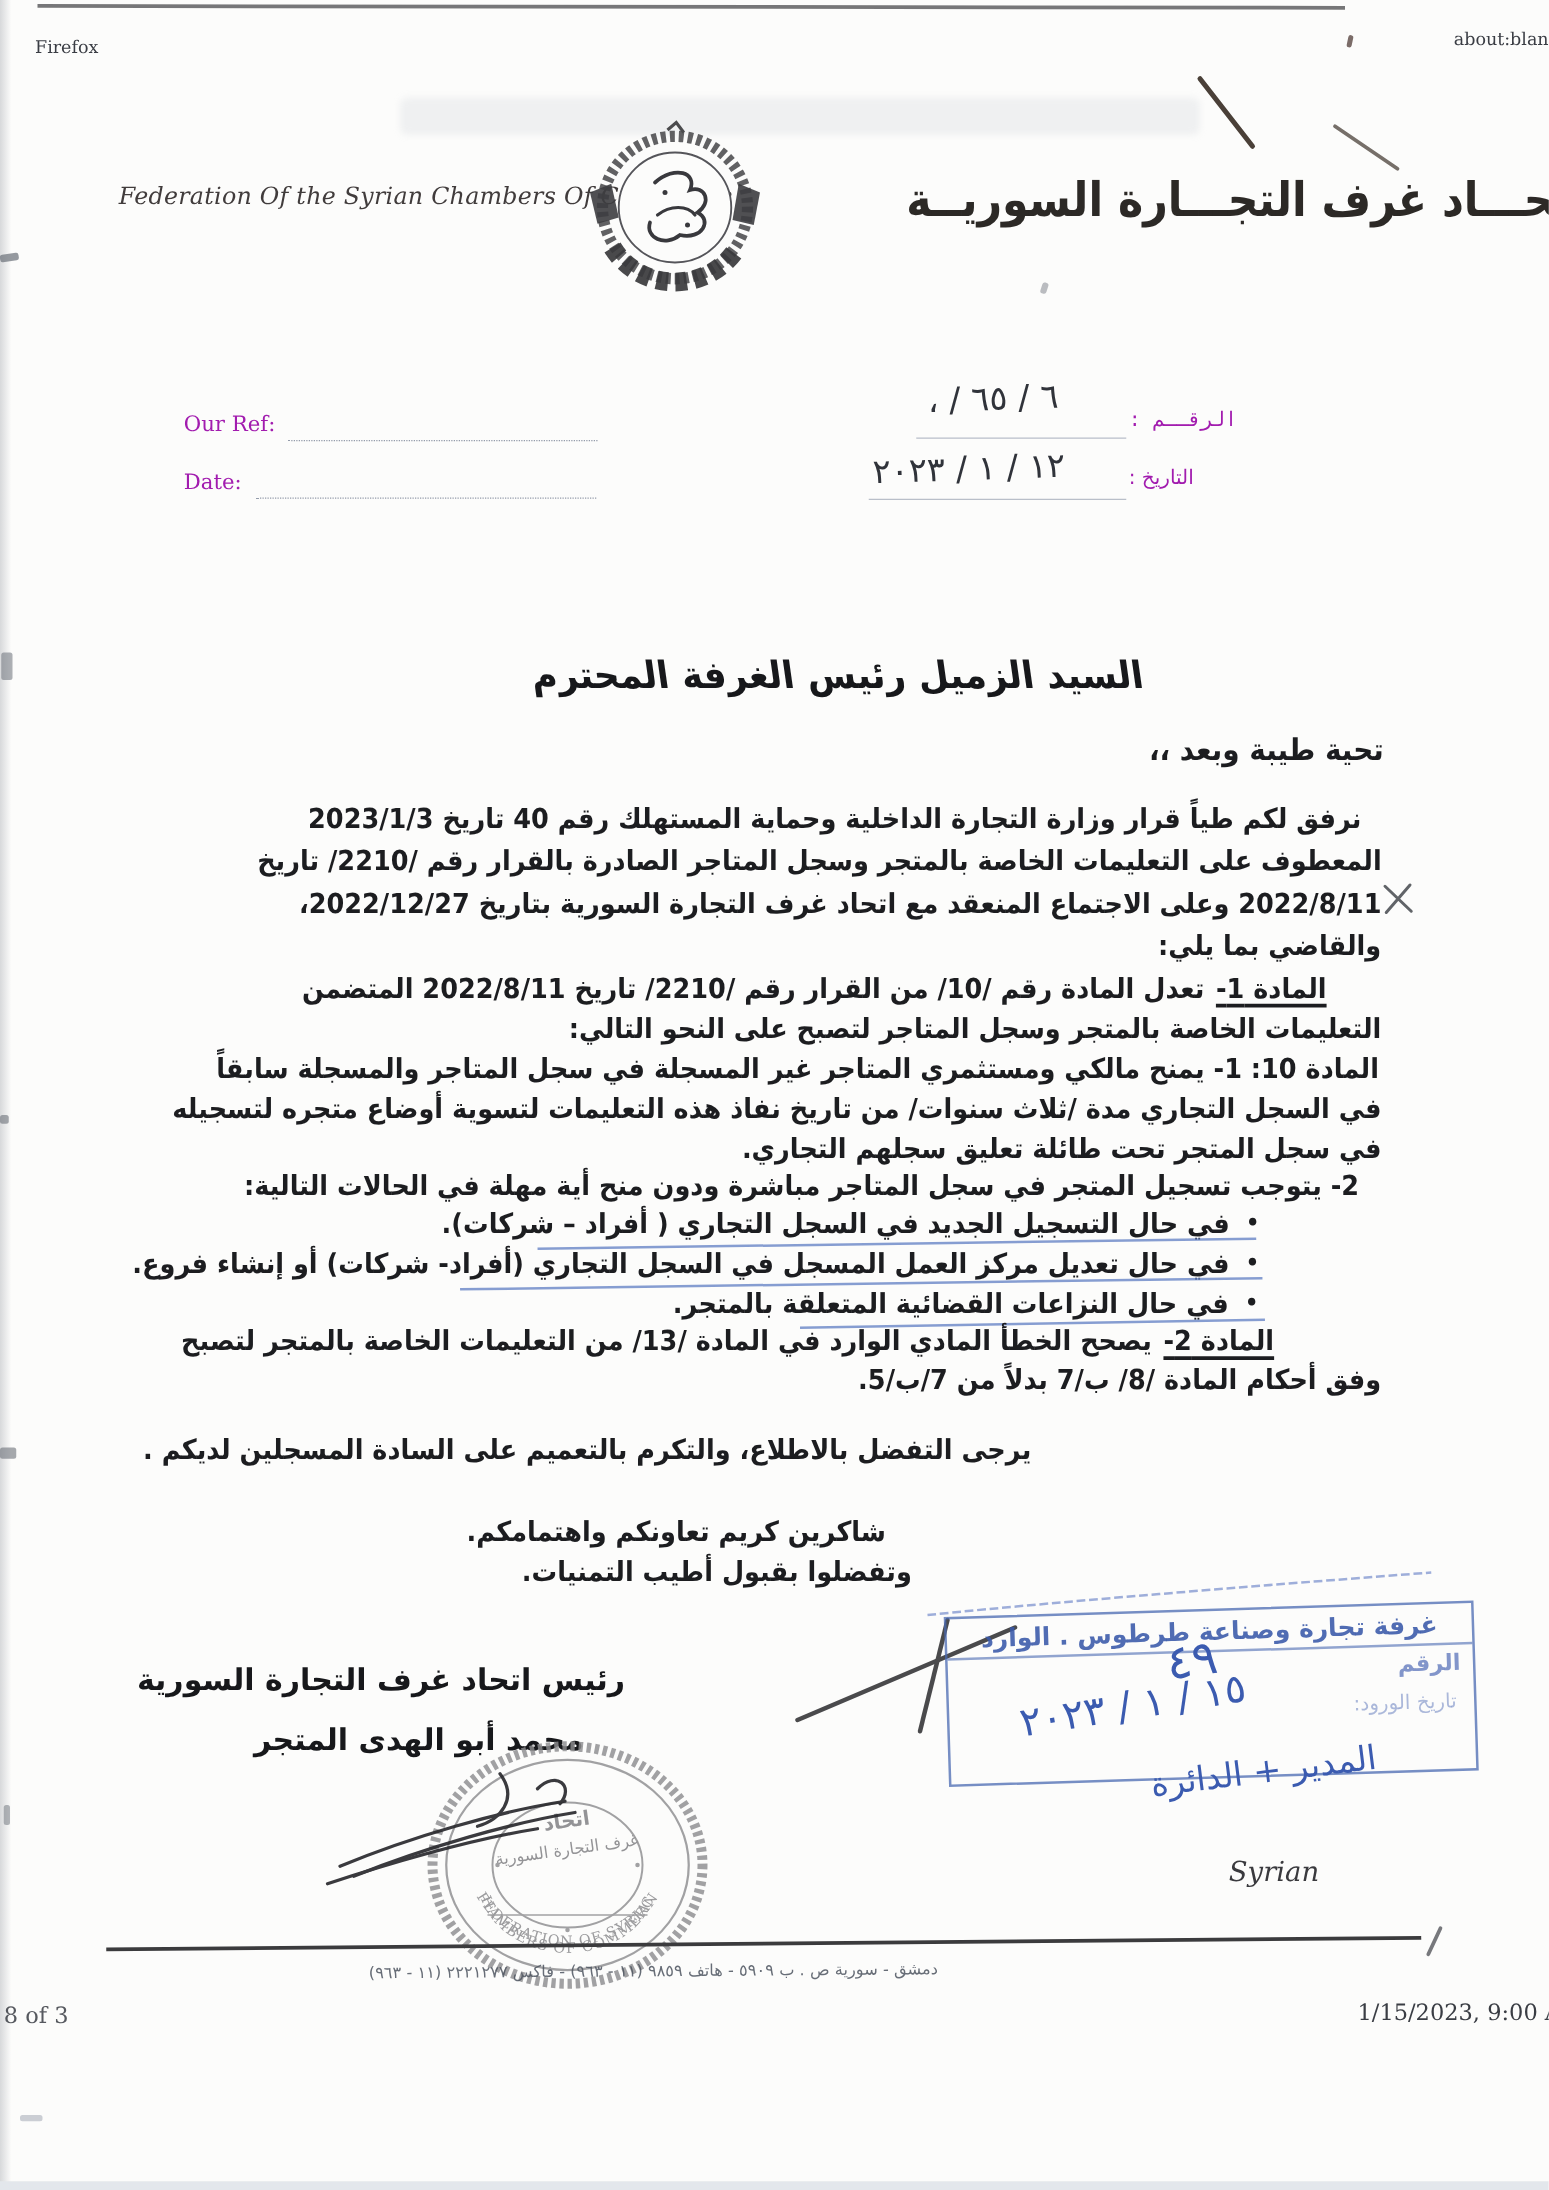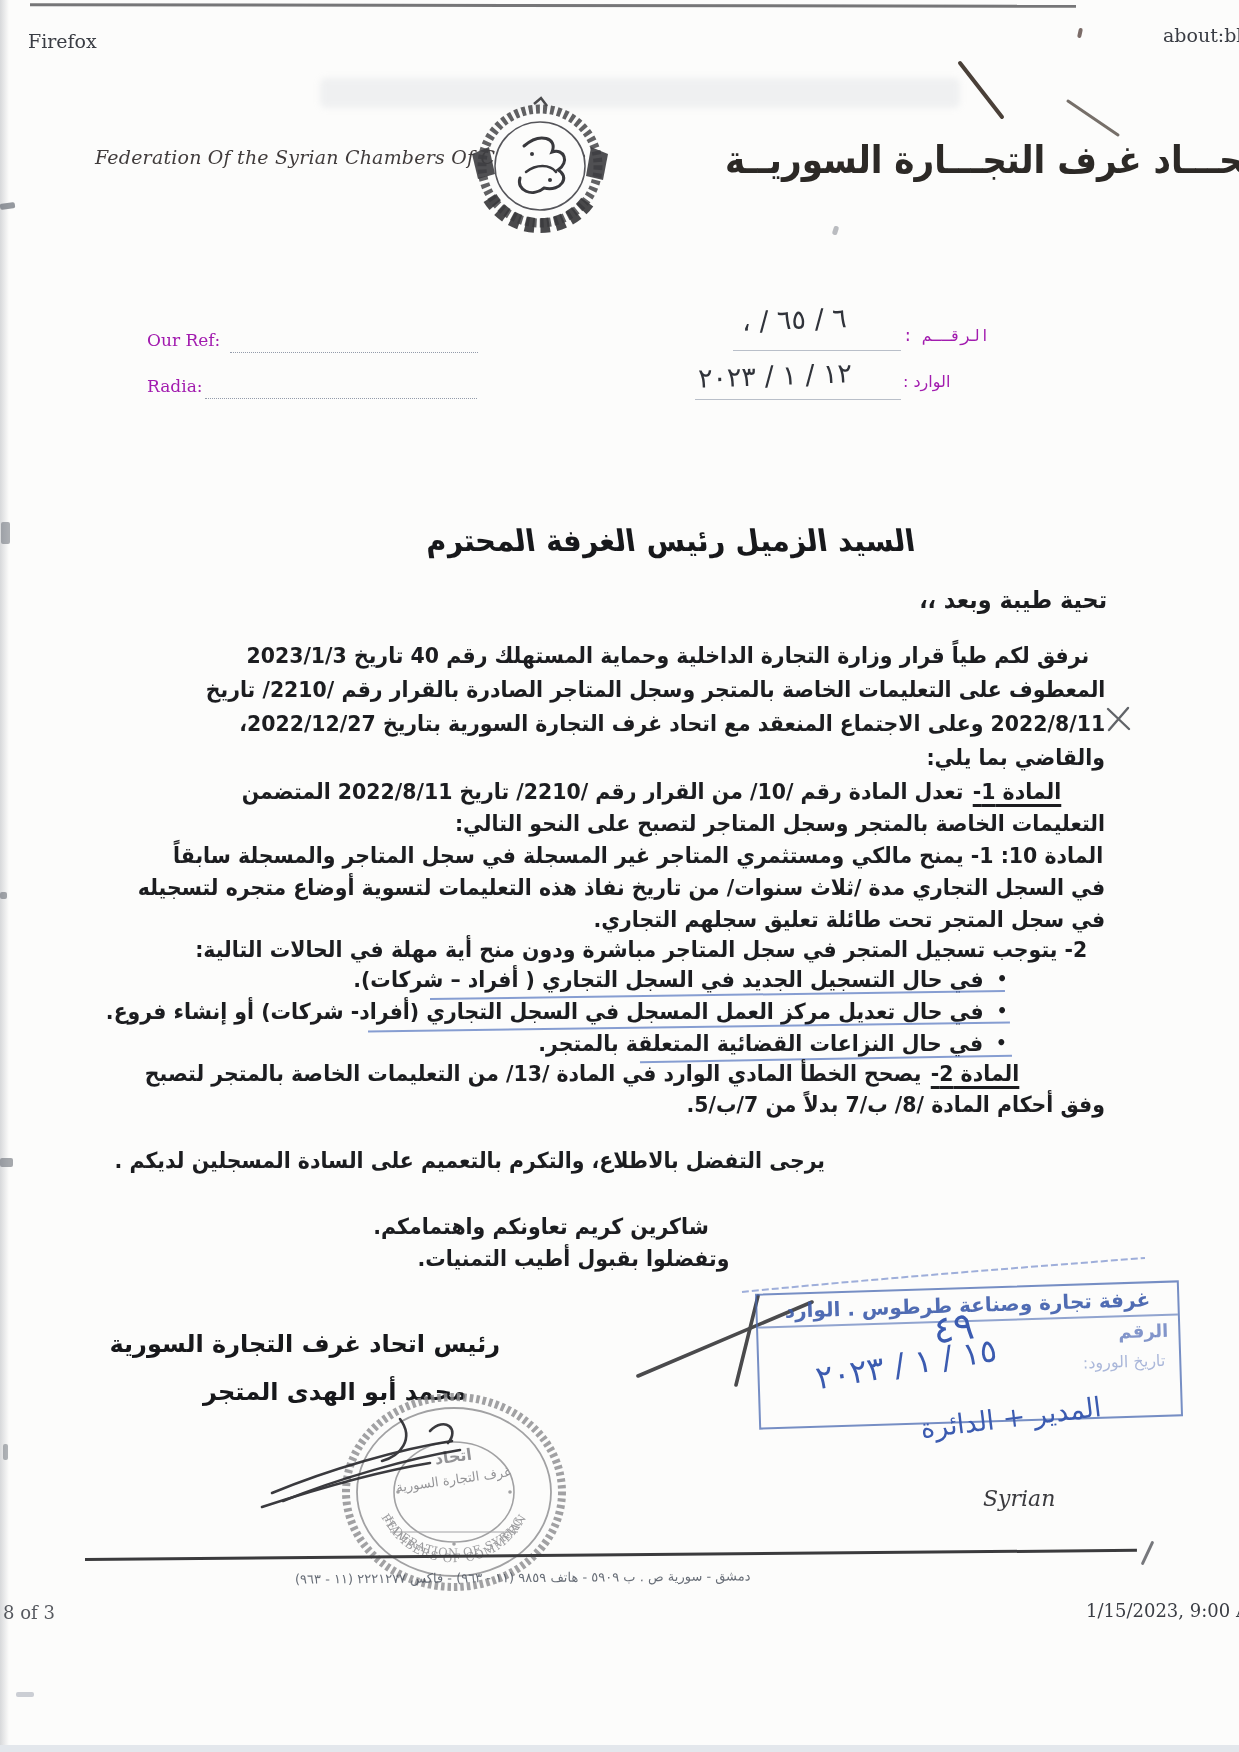--- a/index.html
+++ b/index.html
@@ -1,19 +1,19 @@
 <!DOCTYPE html>
 <html><head>
 <meta charset="utf-8">
 <style>
   html,body{margin:0;padding:0;width:1239px;height:1752px;overflow:hidden;}
   body{background:#fcfcfb;position:relative;font-family:"DejaVu Sans",sans-serif;}
   .abs{position:absolute;}
   .en-serif{font-family:"DejaVu Serif",serif;color:#34373f;}
-  .chrome{font-size:19px;color:#3a3d44;white-space:nowrap;}
+  .chrome{font-size:14px;color:#3a3d44;white-space:nowrap;}
   .line{position:absolute;white-space:nowrap;direction:rtl;font-weight:700;
         font-size:22px;color:#1c1d20;letter-spacing:-0.3px;
         transform:scaleX(.93);transform-origin:100% 50%;
         font-family:"DejaVu Sans",sans-serif;}
   .lead{ text-decoration:underline;text-decoration-thickness:2.5px;text-underline-offset:5px;margin-left:10px;}
   .dot{margin-left:14px;font-size:18px;position:relative;top:-2px;}
   .title-ar{position:absolute;left:412px;top:523px;font-size:30px;font-weight:700;color:#17181b;
         direction:rtl;white-space:nowrap;transform:skewX(8deg) scaleX(.95);transform-origin:50% 50%;}
   .label-gray{font-size:16px;color:#a21caf;white-space:nowrap;}
   .rule{position:absolute;border-top:1px solid rgba(130,140,160,.55);height:0;}
@@ -77,28 +77,28 @@
   <path d="M60,78 C70,70 84,70 90,78" stroke="#39393d" stroke-width="2.5" fill="none" stroke-linecap="round"></path>
   <circle cx="66" cy="60" r="2" fill="#39393d"></circle>
     <circle cx="84" cy="86" r="2" fill="#39393d"></circle>
   <path d="M68,10 l7,-6 6,8" stroke="#4b4b4d" stroke-width="2.5" fill="none"></path>
 </svg>
 
 <div class="abs" style="left:725px;top:138px;font-size:38px;font-weight:700;color:#2c2926;direction:rtl;white-space:nowrap;transform:scaleX(.9);transform-origin:0 50%;">اتحـــاد غرف التجـــارة السوريــة</div>
 
 <div class="abs label-gray en-serif" style="left:147px;top:330px;font-size:17px;">Our Ref:</div>
 <div class="dotrule" style="left:230px;top:352px;width:248px;"></div>
-<div class="abs label-gray en-serif" style="left:147px;top:376px;font-size:17px;">Radia:</div>
+<div class="abs label-gray en-serif" style="left:147px;top:376px;font-size:17px;">Date:</div>
 <div class="dotrule" style="left:205px;top:398px;width:272px;"></div>
 
 <div class="abs label-gray" style="left:903px;top:326px;direction:rtl;font-family:Liberation Mono, monospace;">الرقــم :</div>
 <div class="rule" style="left:733px;top:350px;width:168px;"></div>
 <div class="hand-dark" dir="ltr" style="left:742px;top:304px;transform:rotate(-2deg);">، / ٦ / ٦٥</div>
 
-<div class="abs label-gray" style="left:903px;top:372px;direction:rtl;">الوارد :</div>
+<div class="abs label-gray" style="left:903px;top:372px;direction:rtl;">التاريخ :</div>
 <div class="rule" style="left:695px;top:399px;width:206px;"></div>
 <div class="hand-dark" dir="rtl" style="left:698px;top:360px;transform:rotate(-2deg);">١٢ / ١ / ٢٠٢٣</div>
 
 <div class="title-ar">السيد الزميل رئيس الغرفة المحترم</div>
 
 <div class="line" style="right:132px;top:586px;font-size:24px;">تحية طيبة وبعد ،،</div>
 
 <div class="line" style="right:150px;top:643px;">نرفق لكم طياً قرار وزارة التجارة الداخلية وحماية المستهلك رقم 40 تاريخ 2023/1/3</div>
 <div class="line" style="right:134px;top:677px;">المعطوف على التعليمات الخاصة بالمتجر وسجل المتاجر الصادرة بالقرار رقم /2210/ تاريخ</div>
 <div class="line" style="right:134px;top:711px;">2022/8/11 وعلى الاجتماع المنعقد مع اتحاد غرف التجارة السورية بتاريخ 2022/12/27،</div>

